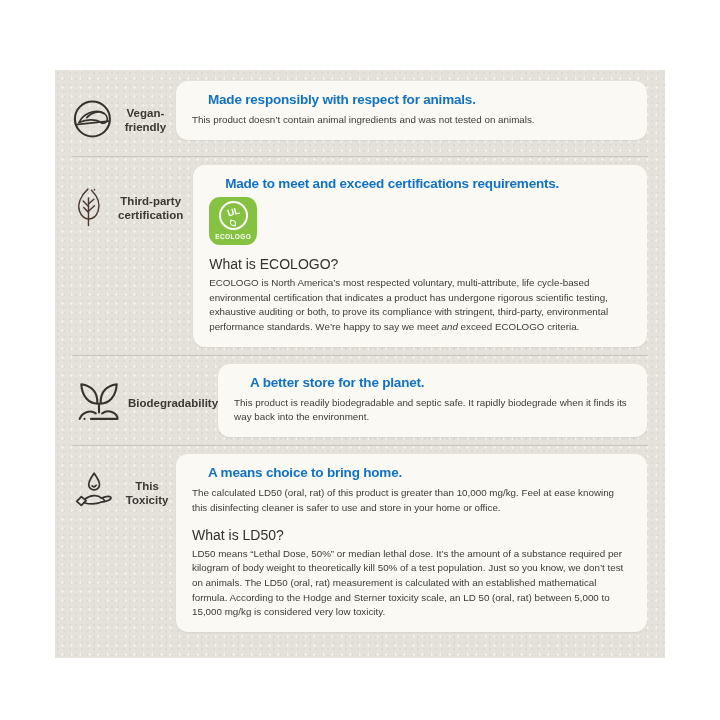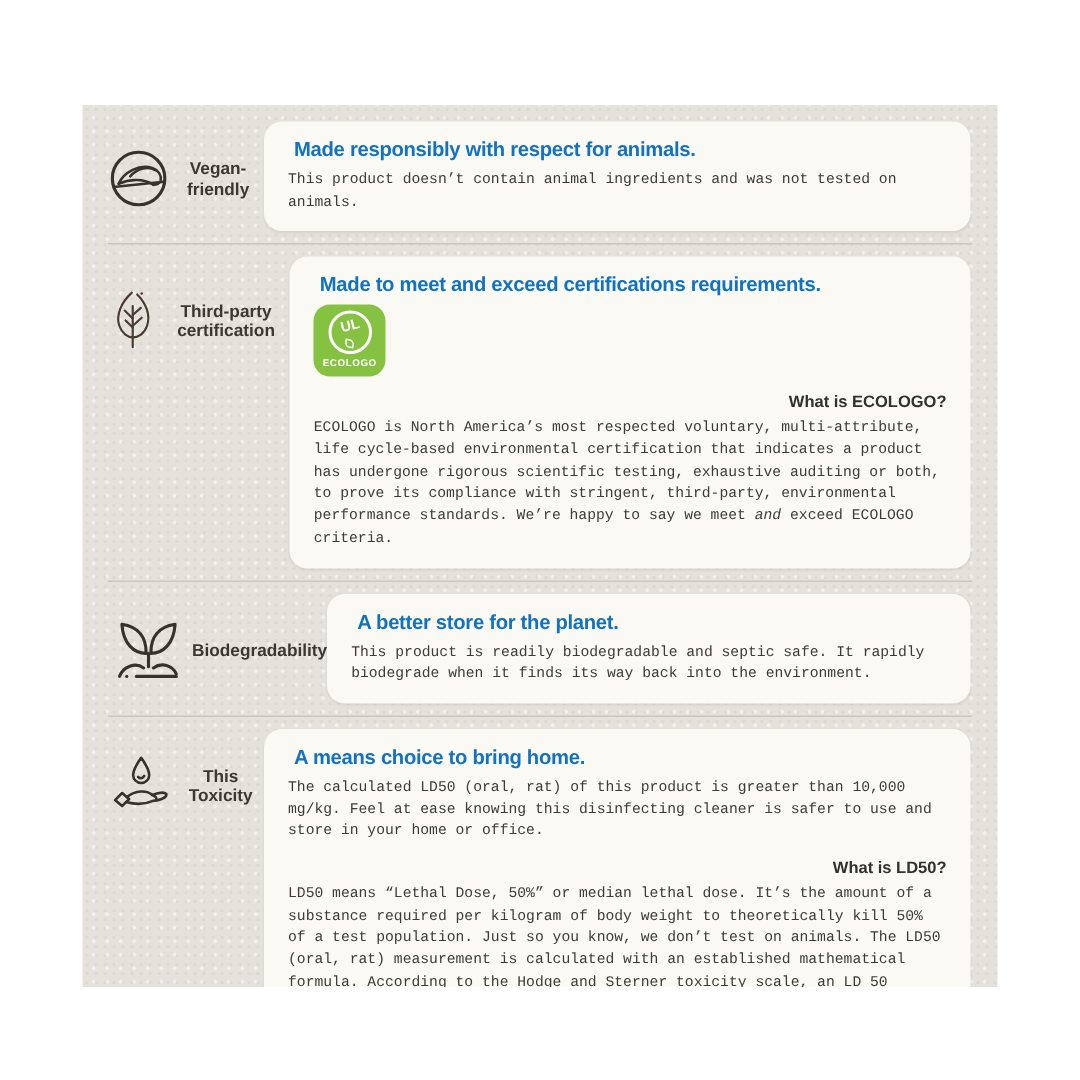--- a/index.html
+++ b/index.html
@@ -14,23 +14,23 @@
     background-position:0 0, 3px 4px;
     padding:11px 15px 12px;
     overflow:hidden;
   }
   .section{display:flex;align-items:flex-start;}
   .icon-col{flex:0 0 106px;display:flex;flex-direction:row;align-items:center;padding-top:9px;}
   .icon-col svg{width:58px;height:58px;display:block;}
   .icon-col .tall{height:66px;}
   .icon-label{font-weight:bold;font-size:11.5px;color:#3b3733;text-align:center;line-height:1.15;margin-top:3px;max-width:92px;}
   .card{flex:1;background:#faf9f4;border-radius:12px;padding:11px 16px 12px;box-shadow:0 1px 2px rgba(0,0,0,0.07);margin-right:3px;}
-  .card h3{color:#1272c2;font-size:13.5px;font-weight:bold;letter-spacing:-0.2px;margin:0 4px 6px;font-family:"Liberation Sans",sans-serif;}
-  .body-text{font-size:9.8px;color:#3e3a35;line-height:1.5;margin:0;font-family:Liberation Mono, monospace;}
-  .subhead{font-weight:bold;font-size:11px;color:#34302c;margin:11px 0 4px;text-align:right;}
+  .card h3{color:#1272c2;font-size:13.5px;font-weight:bold;letter-spacing:-0.2px;margin:0 16px 6px;font-family:"Liberation Sans",sans-serif;}
+  .body-text{font-size:9.8px;color:#3e3a35;line-height:1.5;margin:0;}
+  .subhead{font-weight:normal;font-size:14px;color:#34302c;margin:11px 0 4px;}
   .divider{border:none;border-top:1px solid #c9c6bf;margin:8px 2px;}
   
   .badge-row{display:flex;align-items:flex-start;gap:13px;margin:2px 0 0;}
   .badge{width:48px;height:48px;background:#85c241;border-radius:11px;display:flex;flex-direction:column;align-items:center;flex:0 0 48px;}
   .badge-circle{width:25px;height:25px;border:2px solid #ffffff;border-radius:50%;margin-top:4px;position:relative;}
   .badge-ul{position:absolute;left:0;right:0;top:3px;text-align:center;color:#ffffff;font-weight:bold;font-size:9.5px;transform:rotate(-14deg);}
   .badge-leaf{position:absolute;left:9px;bottom:2px;width:6px;height:6px;border:1.3px solid #fff;border-radius:0 60% 0 60%;transform:rotate(8deg);box-sizing:border-box;}
   .badge-name{font-size:6.5px;color:#ffffff;font-weight:bold;letter-spacing:0.4px;margin-top:auto;margin-bottom:5px;}
   .badge-lines{padding-top:8px;}
   .italic{font-style:italic;}

